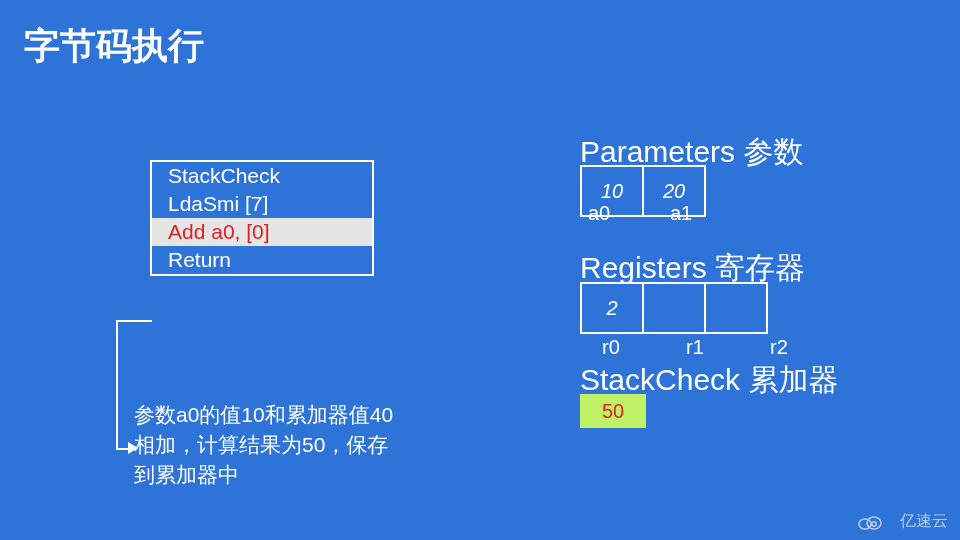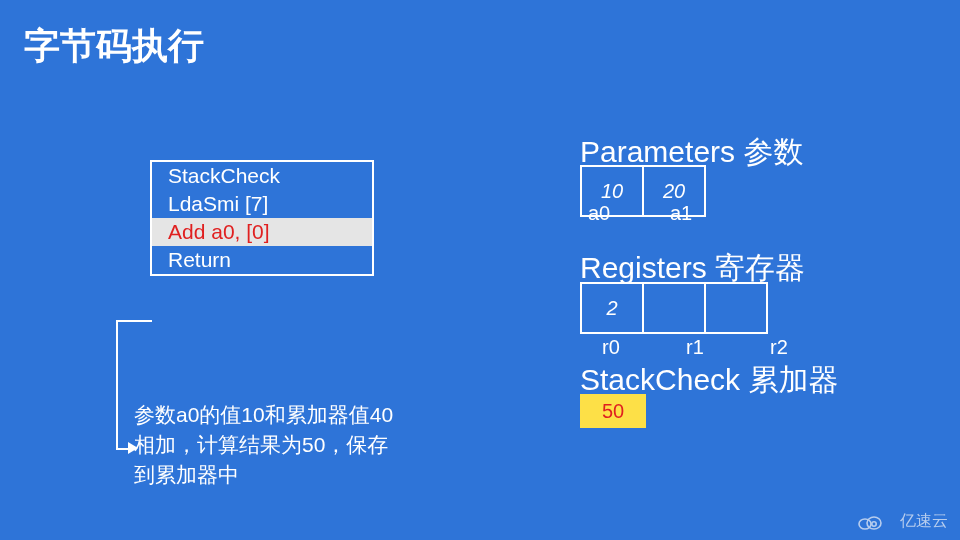--- a/index.html
+++ b/index.html
@@ -85,21 +85,21 @@
   }
   .label {
     width: 62px;
     text-align: center;
     font-size: 20px;
   }
   .accum-box {
     position: absolute;
     width: 66px;
     height: 34px;
-    background: #fde047;
+    background: #bef264;
     color: #e02020;
     display: flex;
     align-items: center;
     justify-content: center;
     font-size: 20px;
   }
   
   .watermark {
     position: absolute;
     right: 12px;

